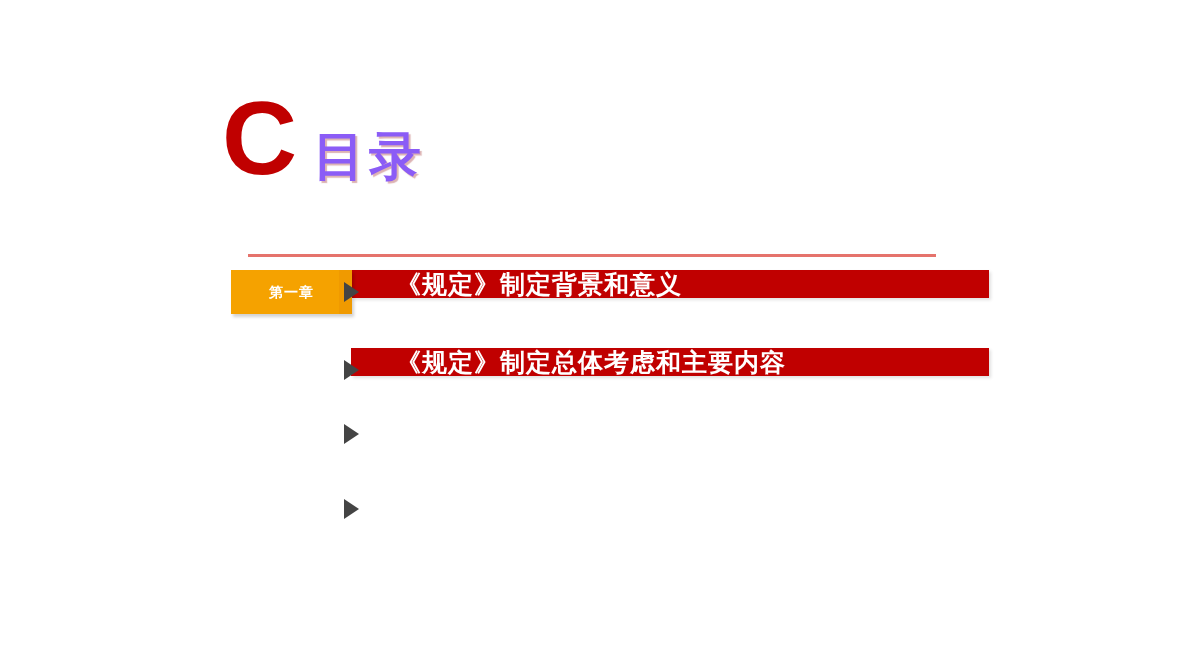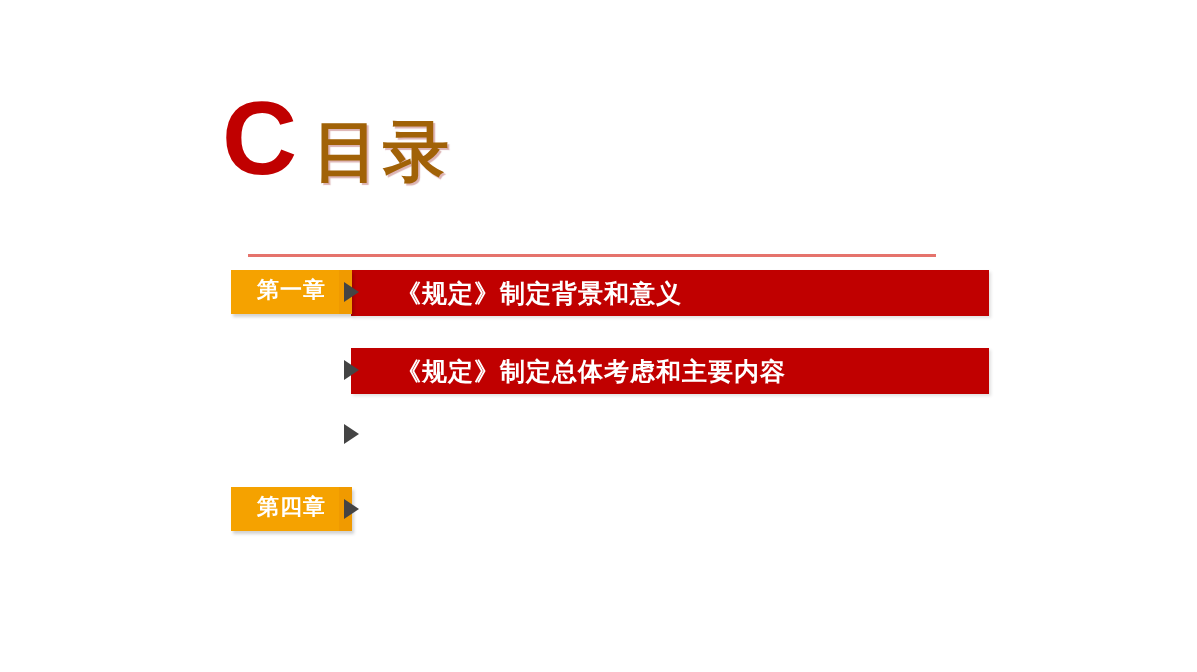--- a/index.html
+++ b/index.html
@@ -37,24 +37,24 @@
     font-family: "Liberation Sans", "DejaVu Sans", sans-serif;
     font-size: 104px;
     font-weight: 700;
     line-height: 1;
     color: #c00000;
     letter-spacing: -2px;
     display: block;
   }
   .title-cn {
     font-family: "Liberation Serif", "DejaVu Serif", serif;
-    font-size: 66px;
-    font-weight: 700;
-    line-height: 1;
-    color: #a16207;
+    font-size: 52px;
+    font-weight: 700;
+    line-height: 1;
+    color: #8b5cf6;
     margin-left: 18px;
     letter-spacing: 4px;
     text-shadow: 2px 2px 1px rgba(140, 0, 0, 0.30);
     display: block;
   }
 
   
   .divider {
     position: absolute;
     left: 248px;
@@ -83,21 +83,21 @@
   .chapter-row.r1 { top: 348px; }
   .chapter-row.r2 { top: 412px; }
   .chapter-row.r3 { top: 487px; }
 
   
   .chapter-bar {
     position: absolute;
     left: 120px;
     top: 0;
     right: 0;
-    height: 46px;
+    height: 28px;
     background: #c00000;
     box-shadow: 2px 2px 3px rgba(0,0,0,0.12);
   }
   .chapter-bar-label {
     position: absolute;
     left: 45px;
     top: 50%;
     transform: translateY(-50%);
     color: #ffffff;
     font-family: "Liberation Sans", "DejaVu Sans", sans-serif;
@@ -130,22 +130,22 @@
   .chapter-tag-label {
     position: absolute;
     left: 0;
     top: 0;
     width: 121px;
     height: 44px;
     display: flex;
     align-items: center;
     justify-content: center;
     color: #ffffff;
-    font-family: Liberation Mono, monospace;
-    font-size: 22px;
+    font-family: Liberation Sans, sans-serif;
+    font-size: 14px;
     font-weight: 700;
     letter-spacing: 1px;
     line-height: 1;
     z-index: 3;
     white-space: nowrap;
   }
 
   
   .chapter-arrow {
     position: absolute;
@@ -190,21 +190,17 @@
         <span class="chapter-bar-label">《规定》制定总体考虑和主要内容</span>
       </div>
       <div class="chapter-arrow"></div>
     </div>
 
     <div class="chapter-row r2">
       <div class="chapter-arrow"></div>
     </div>
 
     <div class="chapter-row r3">
-      <div class="chapter-tag">
-        <div class="chapter-tag-inner"></div>
-        <span class="chapter-tag-label">第四章</span>
-      </div>
       <div class="chapter-arrow"></div>
     </div>
 
   </div>
 </div>
 
 </body></html>

